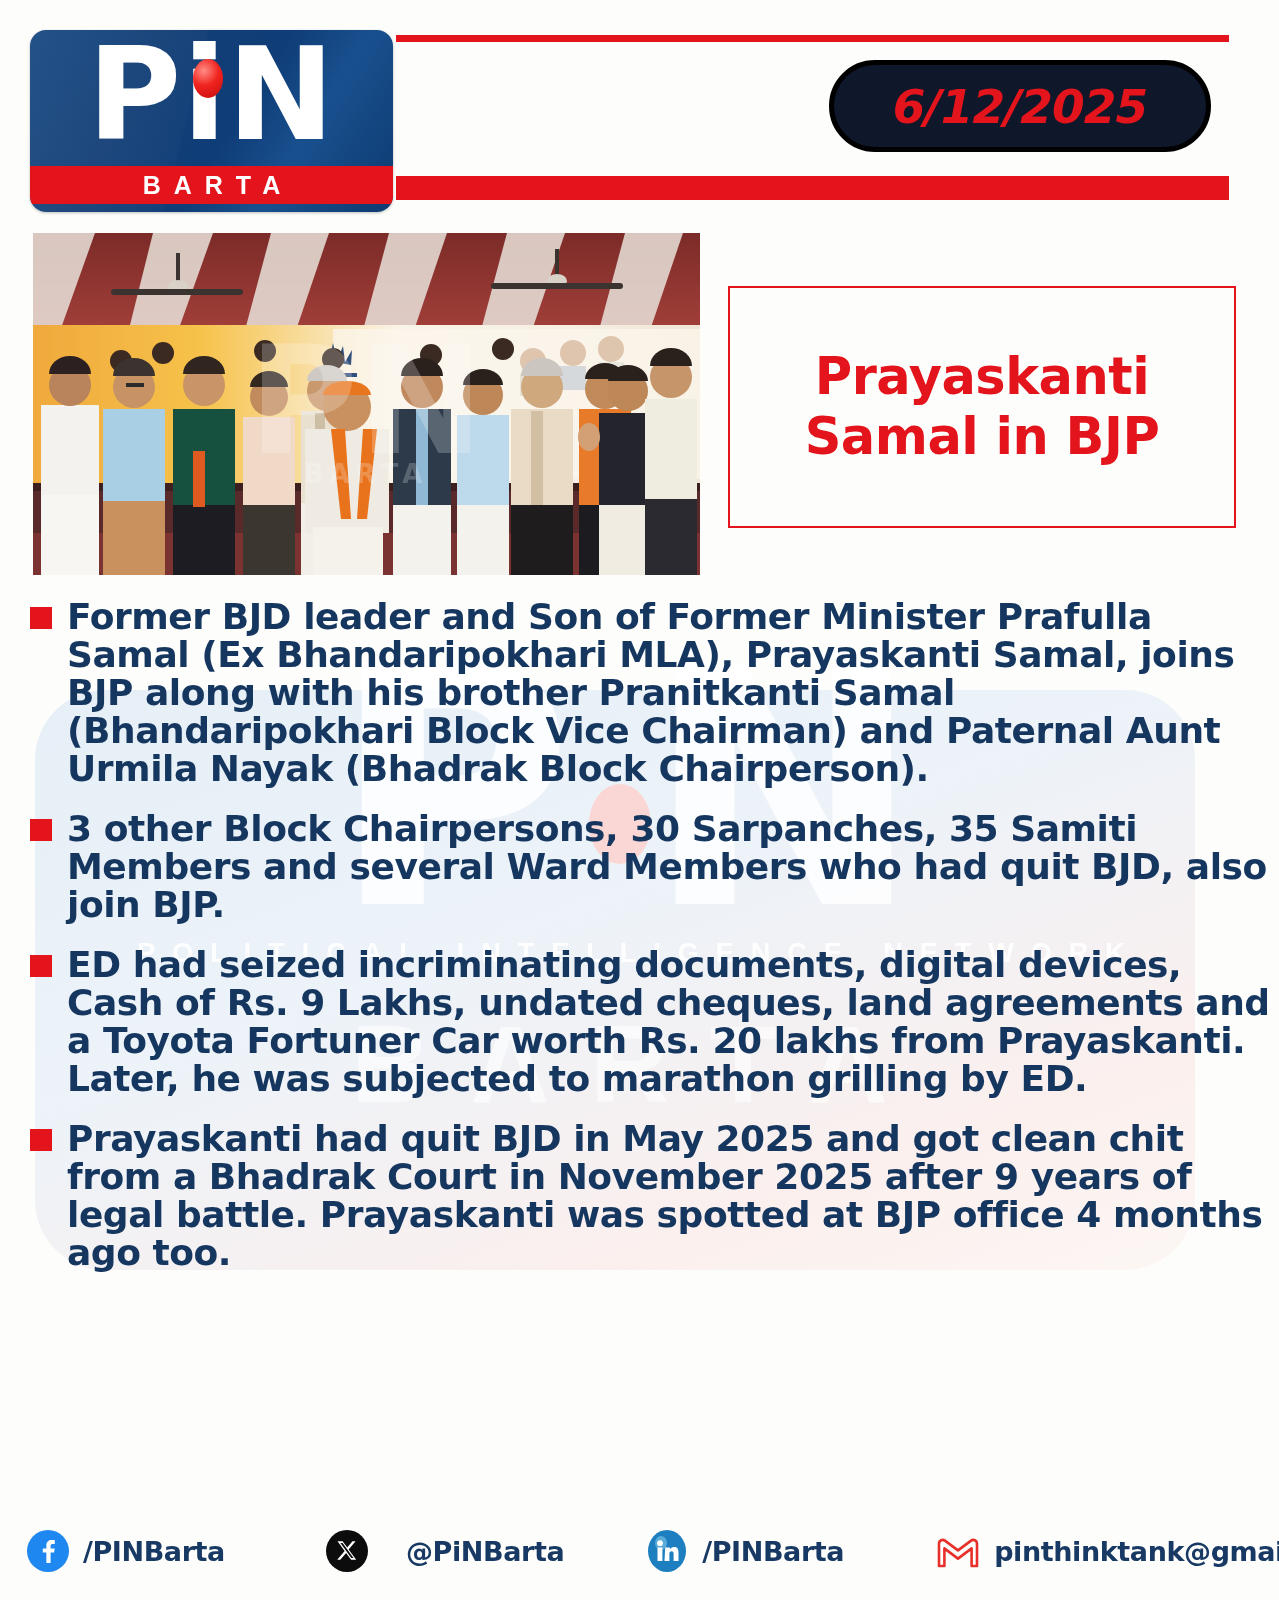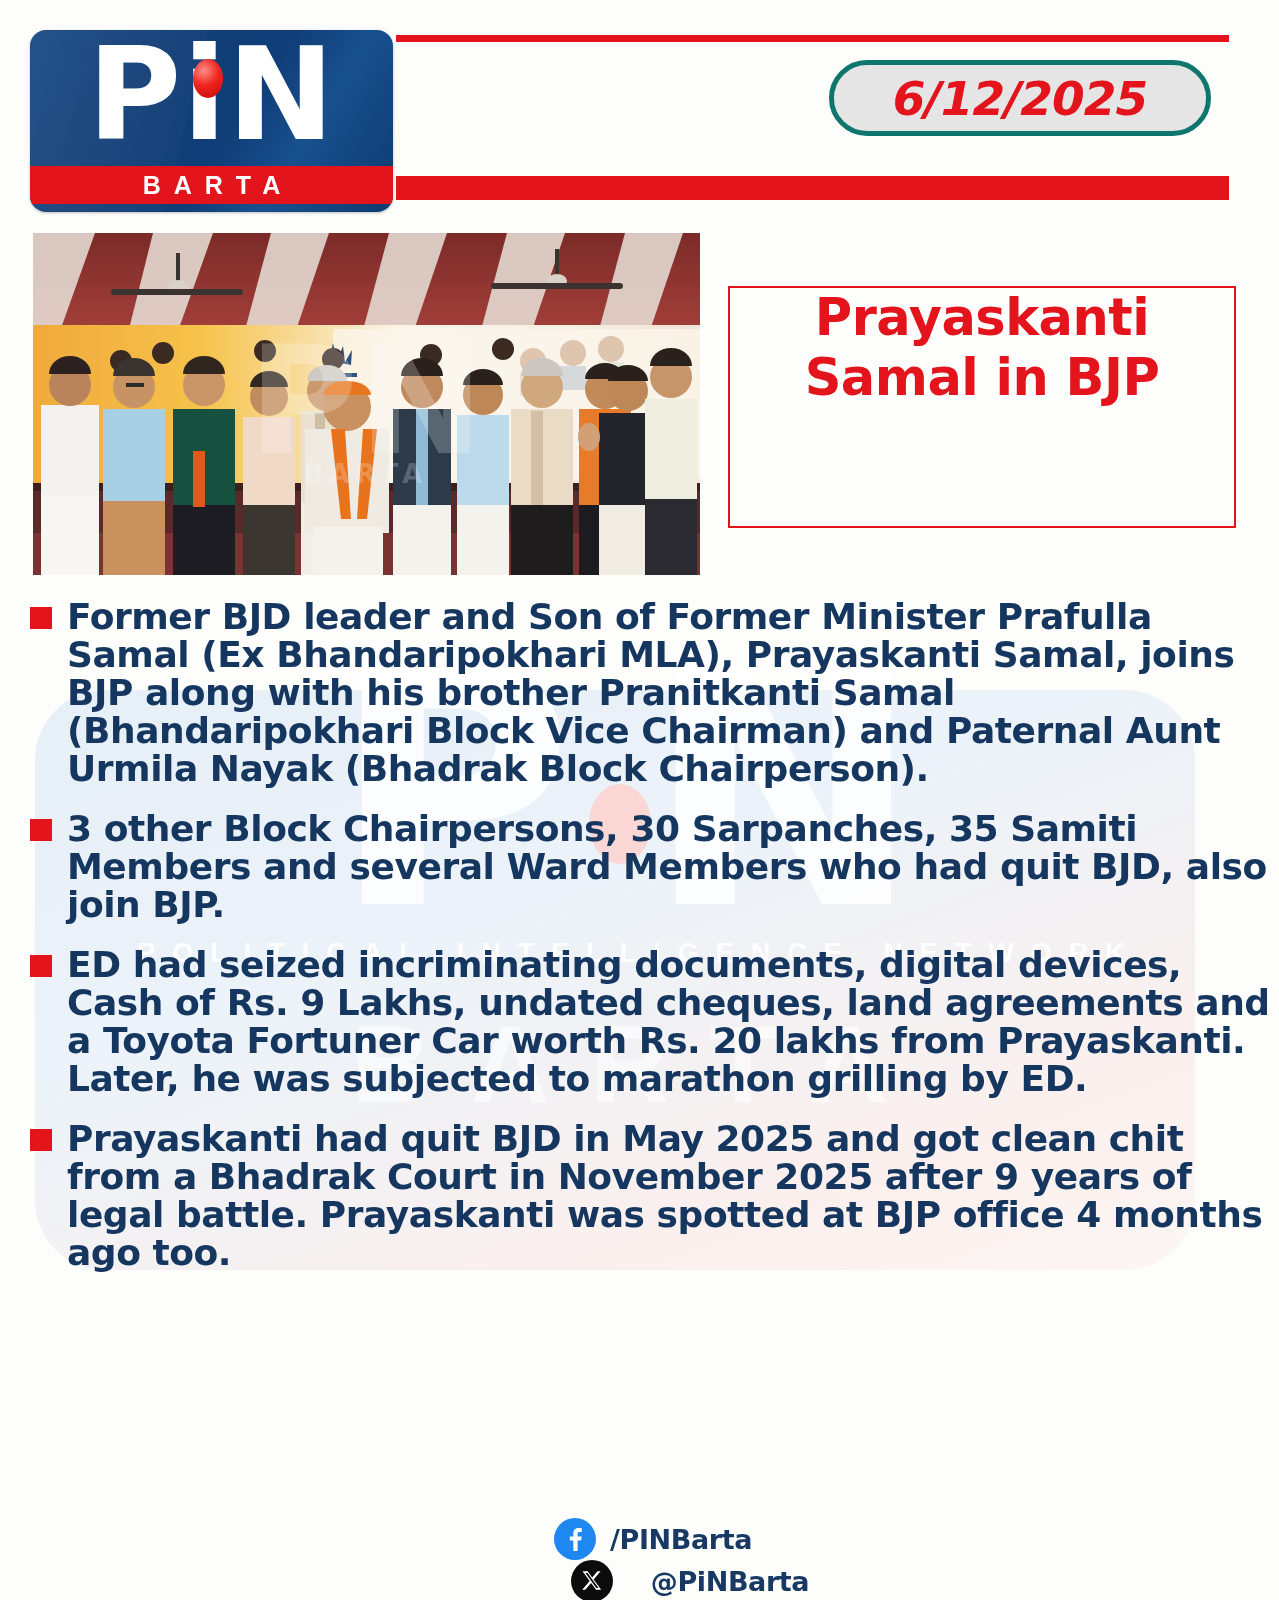--- a/index.html
+++ b/index.html
@@ -148,24 +148,24 @@
   .hdr-rule-top {
     position: absolute; left: 396px; top: 35px;
     width: 833px; height: 7px; background: #e3141b;
   }
   .hdr-rule-bot {
     position: absolute; left: 396px; top: 176px;
     width: 833px; height: 24px; background: #e3141b;
   }
   .date-box {
     position: absolute; left: 829px; top: 60px;
-    width: 382px; height: 76px;
-    border: 5px solid #0f766e;
+    width: 382px; height: 92px;
+    border: 5px solid #000000;
     border-radius: 46px;
-    background: #e5e5e5;
+    background: #0f172a;
   }
   .date-text {
     width: 100%; height: 100%;
     display: flex; align-items: center; justify-content: center;
     font-family: "DejaVu Sans", sans-serif;
     font-size: 47px; font-weight: 700; font-style: italic;
     color: #e3141b;
     letter-spacing: -1px;
   }
 
@@ -181,21 +181,21 @@
   .photo svg { display: block; }
 
   
   .headline-box {
     position: absolute;
     left: 728px; top: 286px;
     width: 508px; height: 242px;
     border: 2px solid #e3141b;
     background: #fdfdfb;
     z-index: 2;
-    display: flex; align-items: flex-start; justify-content: center;
+    display: flex; align-items: center; justify-content: center;
   }
   .headline-text {
     font-family: "DejaVu Sans", sans-serif;
     font-weight: 700;
     font-size: 51px;
     line-height: 60px;
     color: #e3141b;
     text-align: center;
     letter-spacing: -0.5px;
     padding: 0 10px;
@@ -234,21 +234,20 @@
 
   
   .footer {
     position: absolute;
     left: 0; bottom: 16px;
     width: 1279px;
     height: 66px;
     display: flex;
     align-items: center;
     z-index: 3;
-    flex-direction: column;
   }
   .social {
     display: flex;
     align-items: center;
   }
   .social-icon { flex: 0 0 auto; display: block; }
   .social-label {
     font-family: "DejaVu Sans", sans-serif;
     font-weight: 700;
     font-size: 27px;

